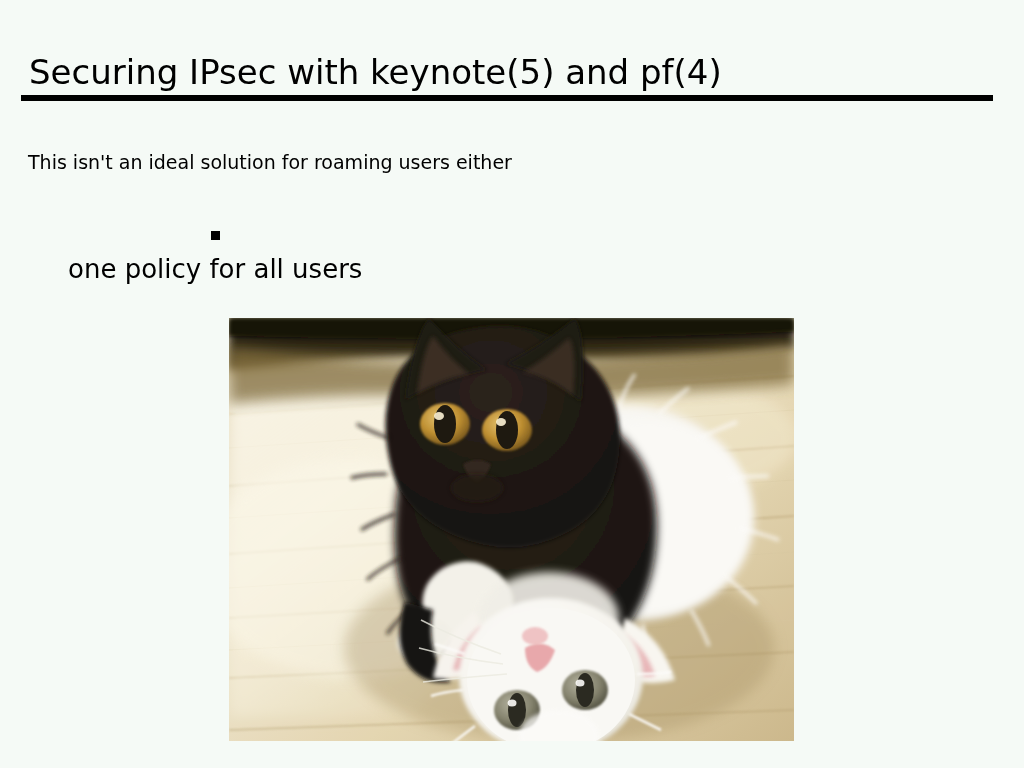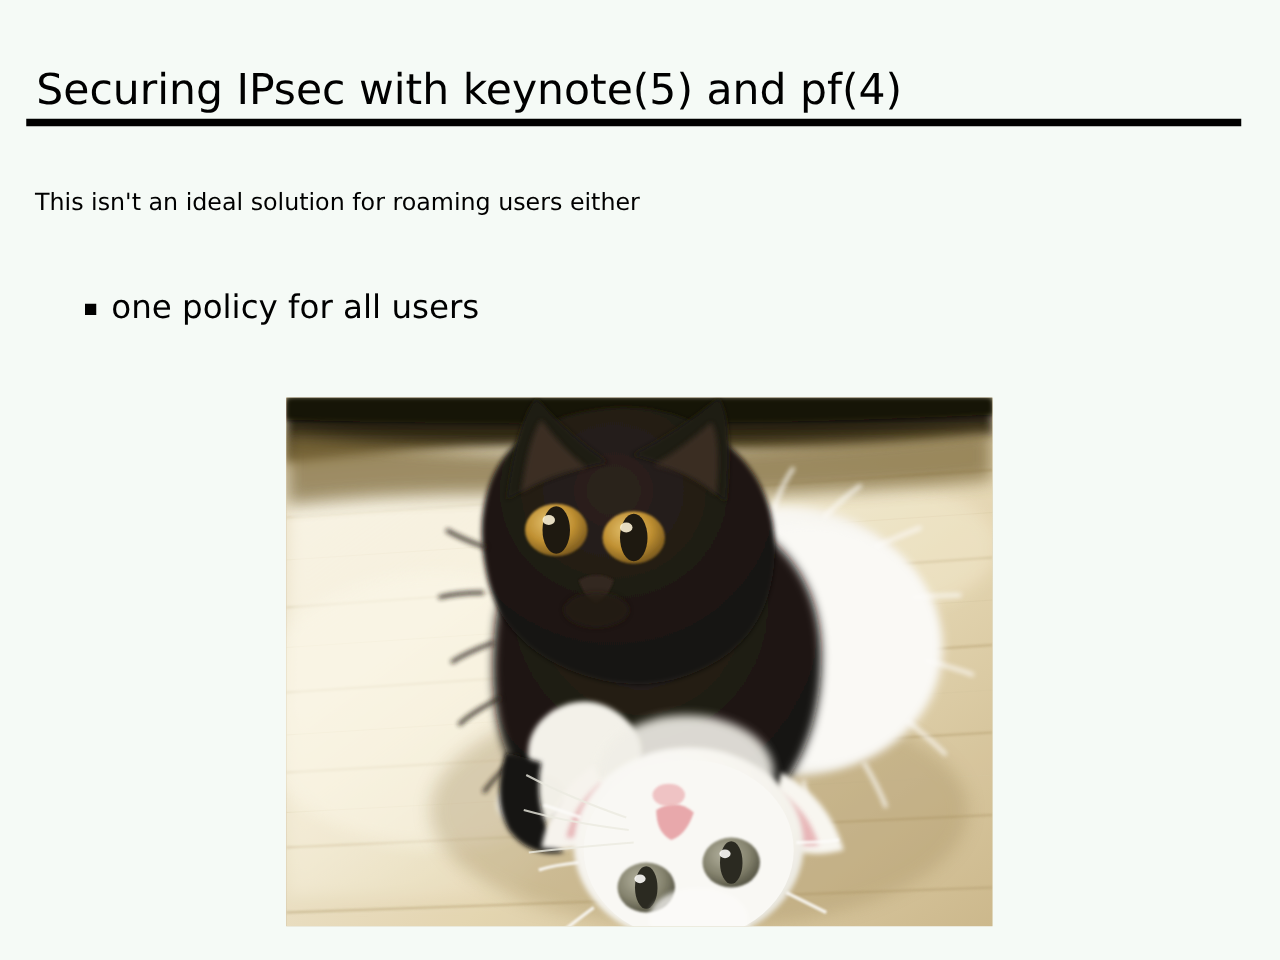--- a/index.html
+++ b/index.html
@@ -49,20 +49,21 @@
     color: #000000;
     white-space: nowrap;
   }
   .bullet-row {
     position: absolute;
     left: 68px;
     top: 229px;
     display: flex;
     align-items: center;
     gap: 12px;
+    flex-direction: column;
   }
   .bullet-marker {
     width: 9px;
     height: 9px;
     background: #000000;
     flex: 0 0 auto;
     margin-top: 2px;
   }
   .bullet-text {
     font-size: 26px;

